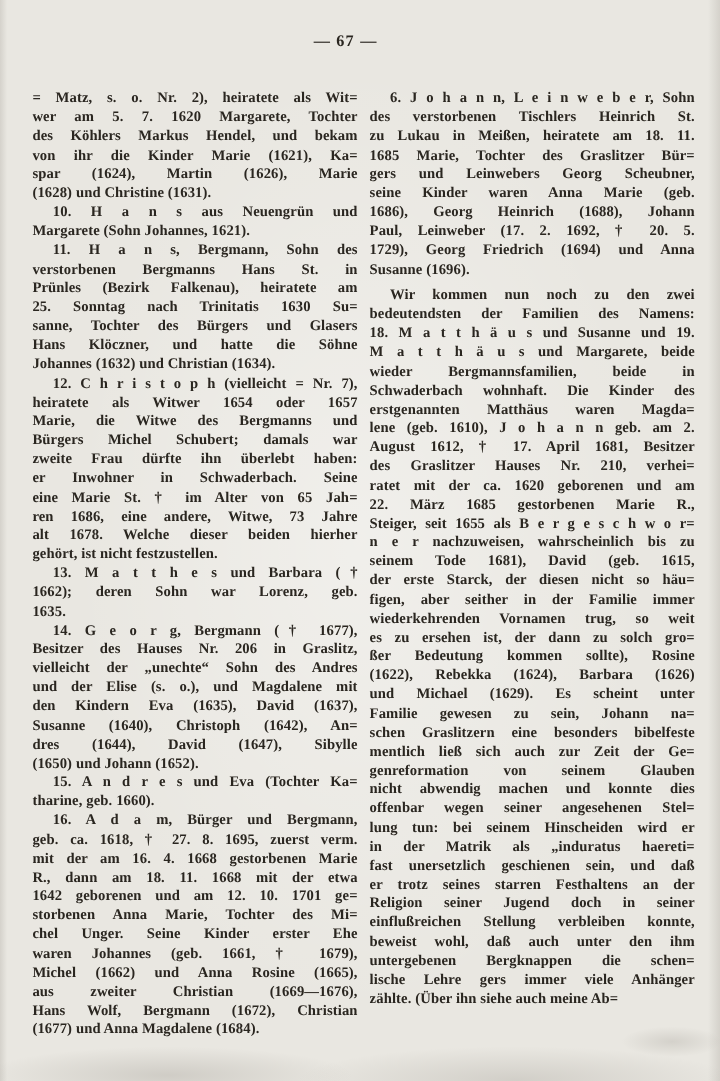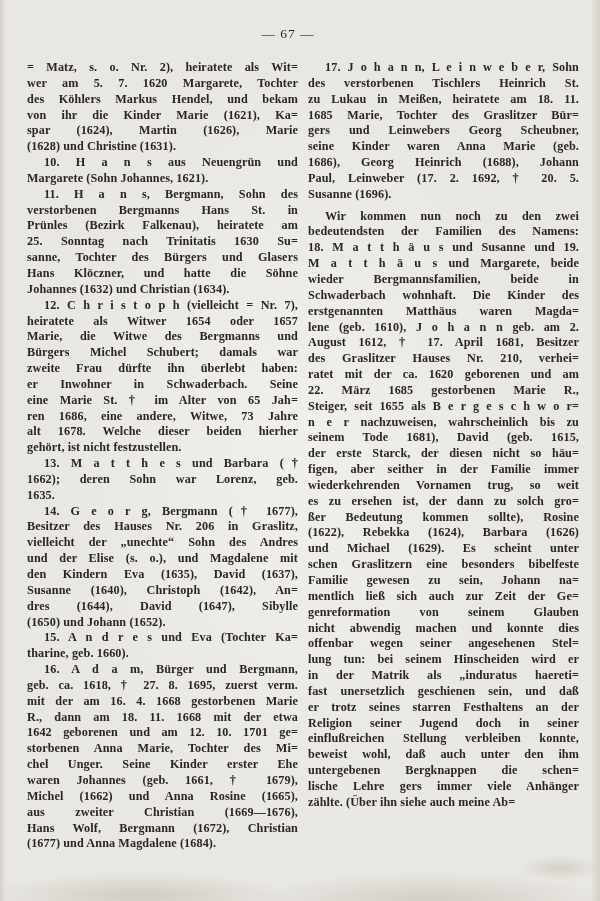--- a/index.html
+++ b/index.html
@@ -11,24 +11,24 @@
     background-image:
       radial-gradient(ellipse 220px 34px at 140px 896px, rgba(116,110,101,.22), transparent 70%),
       radial-gradient(ellipse 260px 40px at 430px 900px, rgba(116,110,101,.20), transparent 70%),
       radial-gradient(ellipse 60px 18px at 560px 868px, rgba(116,110,101,.18), transparent 70%),
       radial-gradient(ellipse 300px 500px at 300px 450px, rgba(255,255,255,.35), transparent 80%),
       linear-gradient(to right, rgba(120,114,105,.18) 0px, transparent 6px),
       linear-gradient(to left, rgba(130,124,115,.20) 0px, transparent 10px);
   }
   .page-number{
     position:absolute;top:26px;left:0;right:24px;
-    text-align:center;font-weight:400;font-size:13.5px;letter-spacing:1px;
+    text-align:center;font-weight:700;font-size:13.5px;letter-spacing:1px;
   }
   .columns{
-    position:absolute;top:60px;left:27px;display:flex;gap:10px;
+    position:absolute;top:74px;left:27px;display:flex;gap:10px;
   }
   .column{width:271px;}
   .para{margin:0;}
   .para.spaced{margin-top:6px;}
   .line{
     font-size:12.2px;font-weight:700;
     line-height:15.85px;height:15.85px;overflow:hidden;
     text-align:justify;text-align-last:justify;
     letter-spacing:0.1px;
   }
@@ -104,28 +104,29 @@
         <div class="line">chel Unger. Seine Kinder erster Ehe</div>
         <div class="line">waren Johannes (geb. 1661, † 1679),</div>
         <div class="line">Michel (1662) und Anna Rosine (1665),</div>
         <div class="line">aus zweiter Christian (1669—1676),</div>
         <div class="line">Hans Wolf, Bergmann (1672), Christian</div>
         <div class="line last">(1677) und Anna Magdalene (1684).</div>
       </div>
     </div>
   <div class="column">
       <div class="para indent">
-        <div class="line first">17. J o h a n n, L e i n w e b e r, Sohn</div>
+        <div class="line first">6. J o h a n n, L e i n w e b e r, Sohn</div>
         <div class="line">des verstorbenen Tischlers Heinrich St.</div>
         <div class="line">zu Lukau in Meißen, heiratete am 18. 11.</div>
         <div class="line">1685 Marie, Tochter des Graslitzer Bür=</div>
         <div class="line">gers und Leinwebers Georg Scheubner,</div>
         <div class="line">seine Kinder waren Anna Marie (geb.</div>
         <div class="line">1686), Georg Heinrich (1688), Johann</div>
         <div class="line">Paul, Leinweber (17. 2. 1692, † 20. 5.</div>
+        <div class="line">1729), Georg Friedrich (1694) und Anna</div>
         <div class="line last">Susanne (1696).</div>
       </div>
       <div class="para indent spaced">
         <div class="line first">Wir kommen nun noch zu den zwei</div>
         <div class="line">bedeutendsten der Familien des Namens:</div>
         <div class="line">18. M a t t h ä u s und Susanne und 19.</div>
         <div class="line">M a t t h ä u s und Margarete, beide</div>
         <div class="line">wieder Bergmannsfamilien, beide in</div>
         <div class="line">Schwaderbach wohnhaft. Die Kinder des</div>
         <div class="line">erstgenannten Matthäus waren Magda=</div>
@@ -137,22 +138,22 @@
         <div class="line">Steiger, seit 1655 als B e r g e s c h w o r=</div>
         <div class="line">n e r nachzuweisen, wahrscheinlich bis zu</div>
         <div class="line">seinem Tode 1681), David (geb. 1615,</div>
         <div class="line">der erste Starck, der diesen nicht so häu=</div>
         <div class="line">figen, aber seither in der Familie immer</div>
         <div class="line">wiederkehrenden Vornamen trug, so weit</div>
         <div class="line">es zu ersehen ist, der dann zu solch gro=</div>
         <div class="line">ßer Bedeutung kommen sollte), Rosine</div>
         <div class="line">(1622), Rebekka (1624), Barbara (1626)</div>
         <div class="line">und Michael (1629). Es scheint unter</div>
+        <div class="line">Familie gewesen zu sein, Johann na=</div>
         <div class="line">schen Graslitzern eine besonders bibelfeste</div>
-        <div class="line">Familie gewesen zu sein, Johann na=</div>
         <div class="line">mentlich ließ sich auch zur Zeit der Ge=</div>
         <div class="line">genreformation von seinem Glauben</div>
         <div class="line">nicht abwendig machen und konnte dies</div>
         <div class="line">offenbar wegen seiner angesehenen Stel=</div>
         <div class="line">lung tun: bei seinem Hinscheiden wird er</div>
         <div class="line">in der Matrik als „induratus haereti=</div>
         <div class="line">fast unersetzlich geschienen sein, und daß</div>
         <div class="line">er trotz seines starren Festhaltens an der</div>
         <div class="line">Religion seiner Jugend doch in seiner</div>
         <div class="line">einflußreichen Stellung verbleiben konnte,</div>

